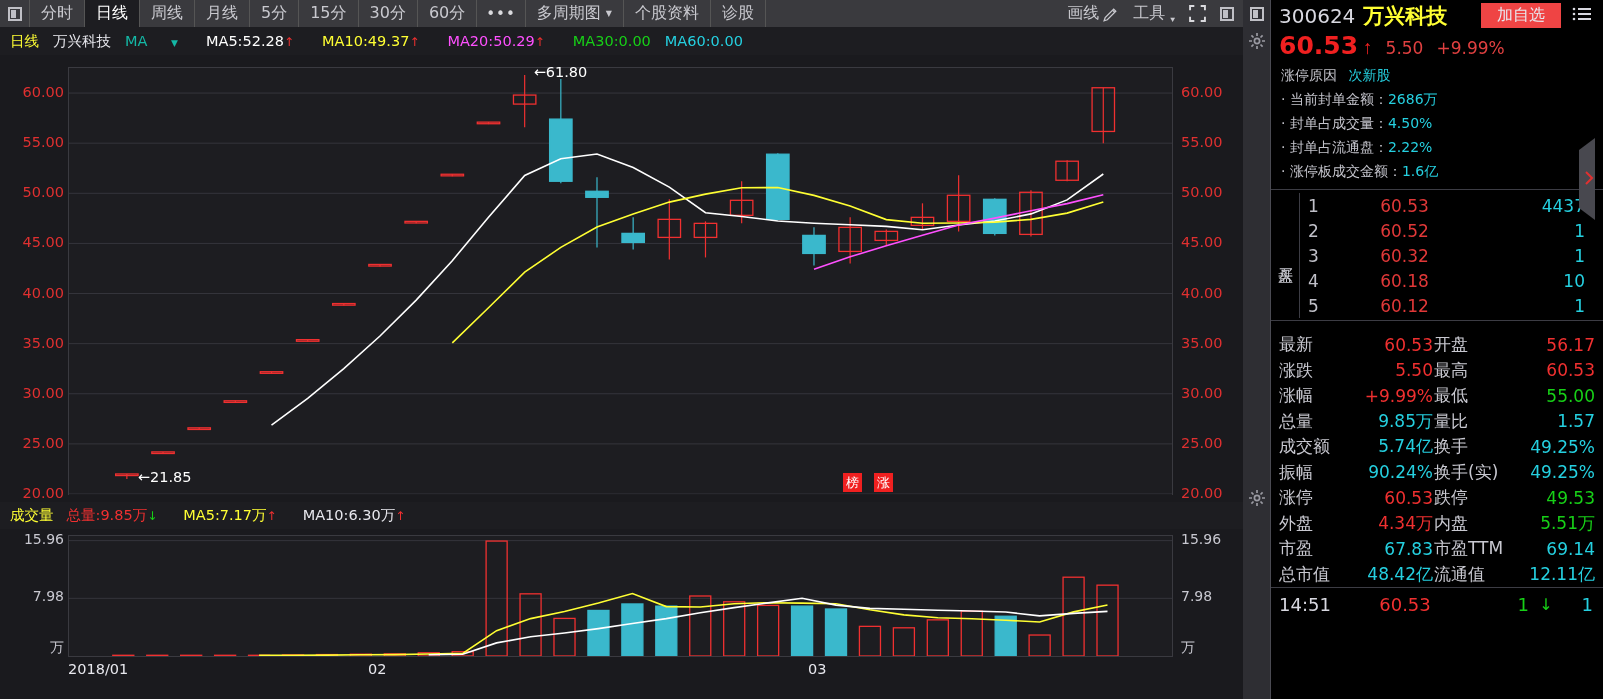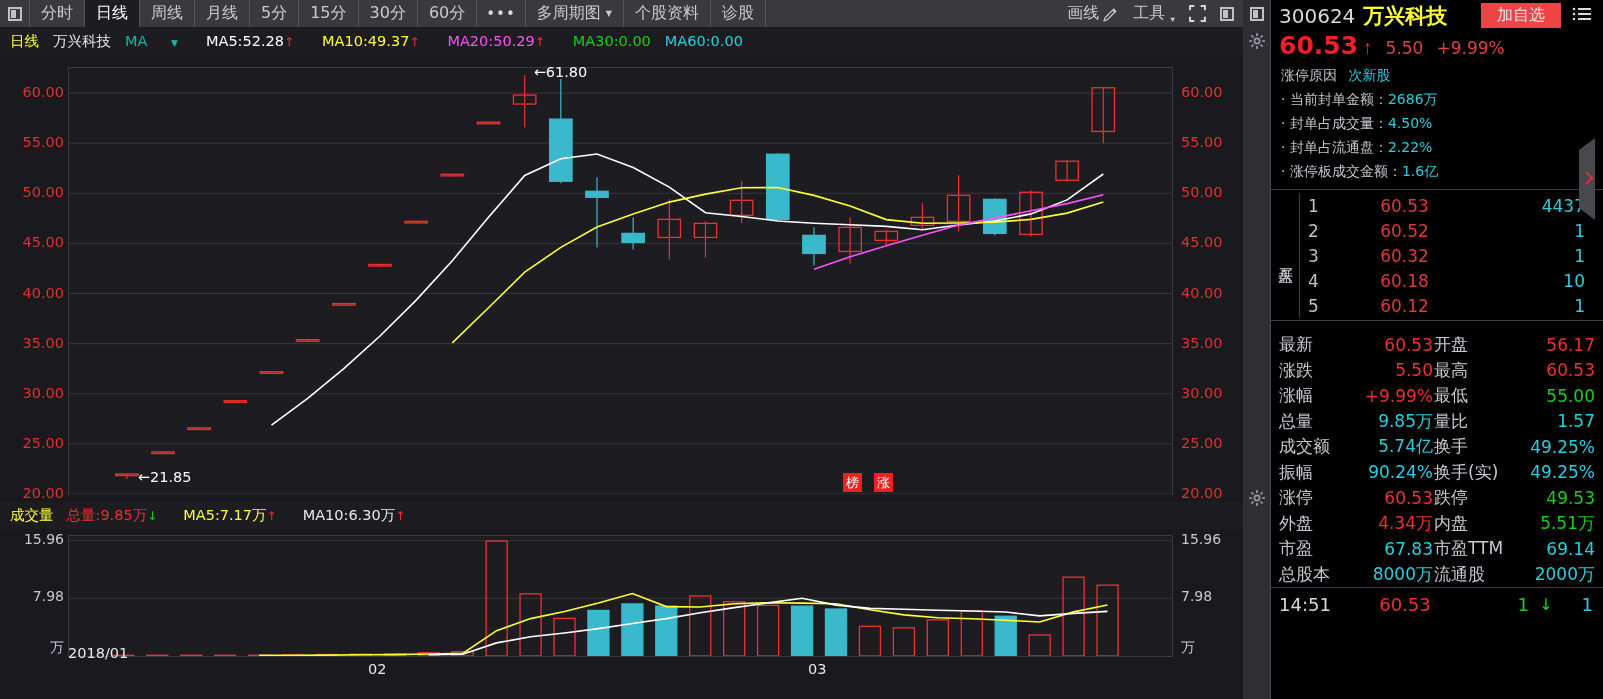--- a/index.html
+++ b/index.html
@@ -340,21 +340,21 @@
     </div>
     <div id="vol-axes">
         <div class="volaxlabel" style="left: 4px; width: 60px; text-align: right; top: 1.62651px;">15.96</div>
         <div class="volaxlabel" style="left: 1181px; width: 60px; text-align: left; top: 1.62651px;">15.96</div>
         <div class="volaxlabel" style="left: 4px; width: 60px; text-align: right; top: 59.3133px;">7.98</div>
         <div class="volaxlabel" style="left: 1181px; width: 60px; text-align: left; top: 59.3133px;">7.98</div>
         <div class="volaxlabel" style="left: 4px; width: 60px; text-align: right; top: 110px;">万</div>
         <div class="volaxlabel" style="left: 1181px; width: 60px; text-align: left; top: 110px;">万</div>
       </div>
     <div id="date-axis">
-        <div class="datelabel" style="left: 68px; top: 116px;">2018/01</div>
+        <div class="datelabel" style="left: 68px; top: 132px;">2018/01</div>
         <div class="datelabel" style="left: 368px; top: 132px;">02</div>
         <div class="datelabel" style="left: 808px; top: 132px;">03</div>
       </div>
   </div>
 
   <div class="side">
     <div class="siderail">
       <div class="railbtn">
         <span class="tb-sq"></span>
       </div>
@@ -492,24 +492,24 @@
             <span class="st-l2">内盘</span>
             <span class="st-v2 cG">5.51万</span>
           </div>
           <div class="strow">
             <span class="st-l1">市盈</span>
             <span class="st-v1 cC">67.83</span>
             <span class="st-l2">市盈TTM</span>
             <span class="st-v2 cC">69.14</span>
           </div>
           <div class="strow">
-            <span class="st-l1">总股本</span>
-            <span class="st-v1 cC">8000万</span>
-            <span class="st-l2">流通股</span>
-            <span class="st-v2 cC">2000万</span>
+            <span class="st-l1">总市值</span>
+            <span class="st-v1 cC">48.42亿</span>
+            <span class="st-l2">流通值</span>
+            <span class="st-v2 cC">12.11亿</span>
           </div>
         </div>
 
       <div class="tick">
         <span class="tk-t">14:51</span>
         <span class="tk-p">60.53</span>
         <span class="tk-v">1</span>
         <span class="tk-a">↓</span>
         <span class="tk-n">1</span>
       </div>

